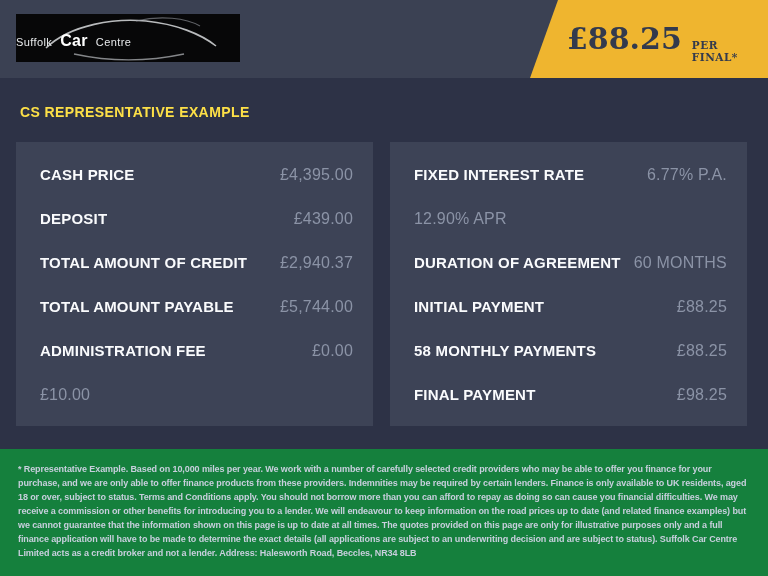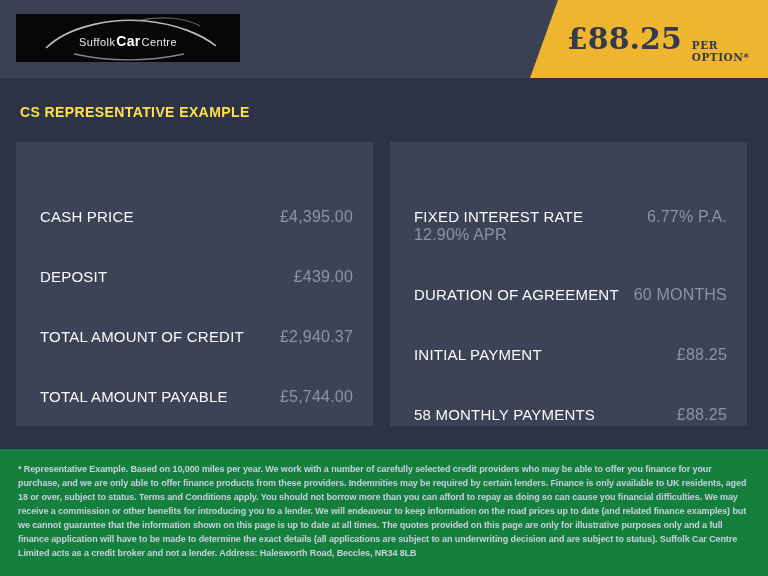--- a/index.html
+++ b/index.html
@@ -16,31 +16,31 @@
     height: 78px;
     background: #3b4153;
     position: relative;
     flex: 0 0 auto;
   }
   .logo-box {
     position: absolute;
     left: 16px; top: 14px;
     width: 224px; height: 48px;
     background: #070708;
-    display: flex; align-items: center; justify-content: center;
+    display: flex; align-items: center; justify-content: flex-start;
   }
   .logo-swoosh {
     position: absolute; left: 0; top: 0; width: 224px; height: 48px;
   }
   .logo-text { position: relative; display: flex; align-items: baseline; z-index: 2; margin-top: 6px; }
   .logo-prefix, .logo-suffix {
     font-size: 11px; font-weight: 400; color: #e8eaec; letter-spacing: 0.4px;
   }
   .logo-main {
-    font-size: 14px; font-weight: 700; color: #ffffff; margin: 0 1px; letter-spacing: 0.3px;
+    font-size: 16px; font-weight: 700; color: #ffffff; margin: 0 8px; letter-spacing: 0.3px;
   }
 
   .price-banner {
     position: absolute;
     right: 0; top: 0;
     width: 238px; height: 78px;
     background: #efb52f;
     clip-path: polygon(28px 0, 100% 0, 100% 100%, 0 100%);
     display: flex; align-items: baseline;
     padding-left: 37px; padding-top: 24px;
@@ -74,23 +74,22 @@
   .panel {
     flex: 1 1 0;
     background: #3d4356;
     padding: 24px 20px 22px 24px;
     display: flex; flex-direction: column; justify-content: space-between;
   }
   .finance-row {
     display: flex; justify-content: space-between; align-items: baseline;
   }
   .finance-label {
-    font-size: 15px; font-weight: 400; color: #fafbfd; letter-spacing: 0.2px;
+    font-size: 15px; font-weight: 700; color: #fafbfd; letter-spacing: 0.2px;
     white-space: nowrap;
-    margin-top: 42px;
   }
   .finance-value {
     font-size: 16px; font-weight: 400; color: #8b93a6; letter-spacing: 0.2px;
     white-space: nowrap; text-align: right;
   }
 
   
   .disclaimer {
     margin-top: 23px;
     background: #15803d;
@@ -116,21 +115,21 @@
       </svg>
       <div class="logo-text">
         <span class="logo-prefix">Suffolk</span>
         <span class="logo-main">Car</span>
         <span class="logo-suffix">Centre</span>
       </div>
     </div>
 
     <div class="price-banner">
       <span class="price-amount">£88.25</span>
-      <span class="price-period">PER OPTION*</span>
+      <span class="price-period">PER FINAL*</span>
     </div>
   </div>
 
   <h1 class="page-title">CS REPRESENTATIVE EXAMPLE</h1>
 
   <div class="panels">
 
     <div class="panel">
       <div class="finance-row">
         <span class="finance-label">CASH PRICE</span>

